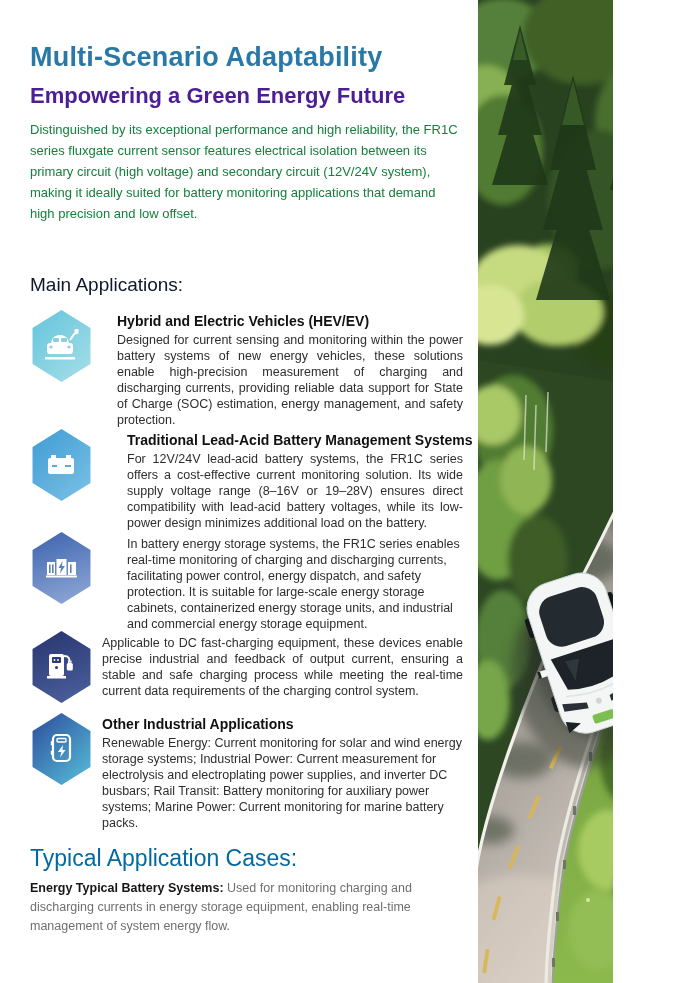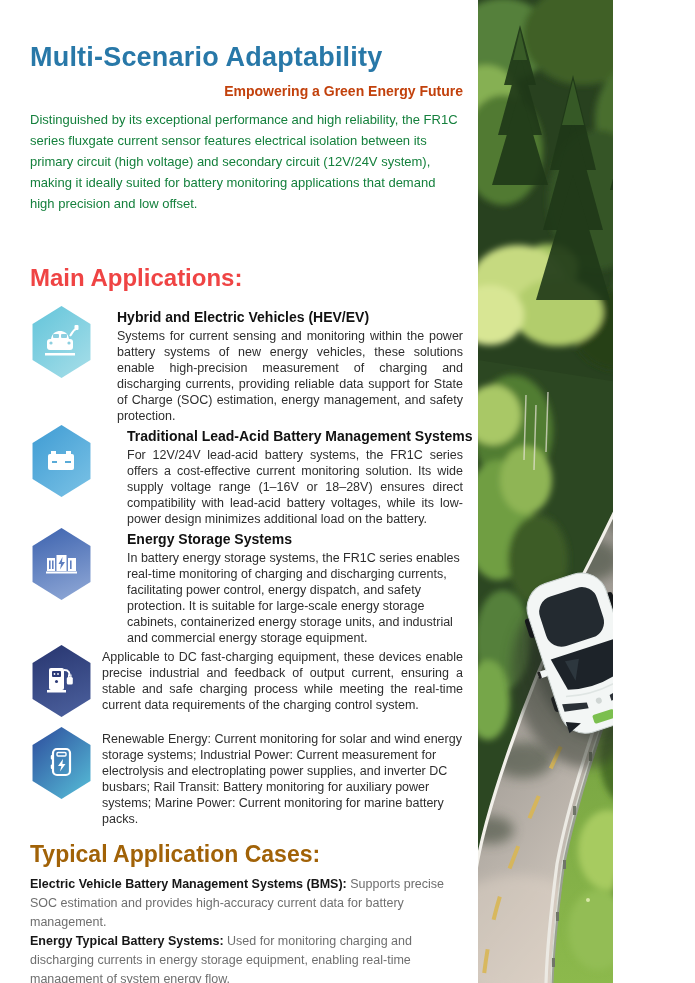--- a/index.html
+++ b/index.html
@@ -2,44 +2,44 @@
 <html><head>
 <meta charset="utf-8">
 <style>
   html,body { margin:0; padding:0; background:#ffffff; }
   body { width:695px; height:983px; font-family:"Liberation Sans", sans-serif; }
   .page { position:relative; width:613px; height:983px; background:#fff; overflow:hidden; }
 
   .content { position:absolute; left:30px; top:0; width:433px; }
 
   .title { margin:42px 0 0 0; font-size:27px; font-weight:bold; color:#2878a8; letter-spacing:.2px; }
-  .subtitle { margin:10px 0 0 0; font-size:14px; font-weight:bold; color:#c2410c;text-align:right; }
+  .subtitle { margin:10px 0 0 0; font-size:22px; font-weight:bold; color:#4c1d95; }
   .intro { margin:10px 0 0 0; font-size:13px; line-height:21px; color:#15803d; }
 
-  .apps-heading { margin:50px 0 0 0; font-size:24px; font-weight:bold; color:#ef4444; }
+  .apps-heading { margin:50px 0 0 0; font-size:19px; font-weight:normal; color:#0f172a; }
 
   .app-item { display:flex; gap:9px; align-items:flex-start; }
   .m16 { margin-top:16px;gap:24px; } .m3 { margin-top:3px;gap:34px; } .m1 { margin-top:1px; } .m12 { margin-top:12px; }
 
   .hex { width:63px; height:72px; flex:none; margin-top:-2px;
          clip-path:polygon(50% 0, 96% 25%, 96% 75%, 50% 100%, 4% 75%, 4% 25%);
          display:flex; align-items:center; justify-content:center; }
   .hex1 { background:linear-gradient(135deg,#62c4da,#a9dfe9); }
   .hex2 { background:linear-gradient(135deg,#3e9bd3,#7cc3e6); }
   .hex3 { background:linear-gradient(160deg,#3c62ae,#93abd8); }
   .hex4 { background:linear-gradient(160deg,#27356f,#4d629f); }
   .hex5 { background:linear-gradient(135deg,#2c4a9b,#58c2da); }
 
   .app-text { flex:1; min-width:0; }
   .app-title { font-size:14px; font-weight:bold; color:#111; line-height:18px; white-space:nowrap; }
   .app-body { margin-top:2px; font-size:12.5px; line-height:16px; color:#2e2e2e; }
   .justify { text-align:justify; }
 
   .typical { margin-top:14px; }
-  .typ-heading { font-size:23px; font-weight:bold; color:#a16207; margin:0; }
+  .typ-heading { font-size:23px; font-weight:normal; color:#0369a1; margin:0; }
   .typ-body { margin-top:7px; font-size:12.5px; line-height:19px; color:#6f6f6f; }
   .typ-body p { margin:0; }
   .lead { font-weight:bold; color:#161616; }
 
   .photo { position:absolute; left:478px; top:0; width:217px; height:983px; }
   .photo svg { display:block; width:217px; height:983px; }
 </style>
 </head>
 <body>
 
@@ -63,55 +63,54 @@
             <rect x="19" y="12" width="6" height="4" rx="1" fill="#8ccfe0"></rect>
             <circle cx="9" cy="21" r="1.6" fill="#8ccfe0"></circle>
             <circle cx="27" cy="21" r="1.6" fill="#8ccfe0"></circle>
             <rect x="3" y="31" width="30" height="2.5" fill="#fff"></rect>
             <path d="M28,14 C31,10 31,8 34,7" stroke="#fff" stroke-width="2" fill="none"></path>
             <rect x="32.5" y="3" width="4" height="5" rx="1" fill="#fff"></rect>
           </svg>
         </div>
         <div class="app-text">
           <div class="app-title">Hybrid and Electric Vehicles (HEV/EV)</div>
-          <div class="app-body justify">Systems for current sensing and monitoring within the power battery systems of new energy vehicles, these solutions enable high-precision measurement of charging and discharging currents, providing reliable data support for State of Charge (SOC) estimation, energy management, and safety protection.</div>
+          <div class="app-body justify">Designed for current sensing and monitoring within the power battery systems of new energy vehicles, these solutions enable high-precision measurement of charging and discharging currents, providing reliable data support for State of Charge (SOC) estimation, energy management, and safety protection.</div>
         </div>
       </div>
 
       <div class="app-item m3">
         <div class="hex hex2">
           <svg width="40" height="40" viewBox="0 0 40 40" aria-hidden="true">
             <rect x="9" y="10" width="5" height="4" fill="#fff"></rect>
             <rect x="24" y="10" width="5" height="4" fill="#fff"></rect>
             <rect x="6" y="13" width="26" height="16" rx="2" fill="#fff"></rect>
             <rect x="10" y="20" width="5" height="2" fill="#59abd8"></rect>
             <rect x="23" y="20" width="6" height="2" fill="#59abd8"></rect>
           </svg>
         </div>
         <div class="app-text">
           <div class="app-title">Traditional Lead-Acid Battery Management Systems</div>
-          <div class="app-body justify">For 12V/24V lead-acid battery systems, the FR1C series offers a cost-effective current monitoring solution. Its wide supply voltage range (1–16V or 18–28V) ensures direct compatibility with lead-acid battery voltages, while its low-power design minimizes additional load on the battery.</div>
+          <div class="app-body justify">For 12V/24V lead-acid battery systems, the FR1C series offers a cost-effective current monitoring solution. Its wide supply voltage range (8–16V or 19–28V) ensures direct compatibility with lead-acid battery voltages, while its low-power design minimizes additional load on the battery.</div>
         </div>
       </div>
 
       <div class="app-item m3">
         <div class="hex hex3">
           <svg width="40" height="40" viewBox="0 0 40 40" aria-hidden="true">
             <rect x="5" y="14" width="8" height="13" fill="#fff"></rect>
             <rect x="14.5" y="11" width="10" height="16" fill="#fff"></rect>
             <rect x="26" y="14" width="8" height="13" fill="#fff"></rect>
             <rect x="7" y="16.5" width="1.6" height="8.5" fill="#5f7fc0"></rect>
             <rect x="10" y="16.5" width="1.6" height="8.5" fill="#5f7fc0"></rect>
             <rect x="28" y="16.5" width="1.6" height="8.5" fill="#5f7fc0"></rect>
             <polygon points="20.5,13 16.5,20 19,20 18,25.5 23,18 20,18" fill="#5f7fc0"></polygon>
             <rect x="4" y="27.5" width="31" height="2" fill="#fff"></rect>
           </svg>
         </div>
         <div class="app-text">
-          <div class="app-title">Energy Storage Systems</div>
           <div class="app-body">In battery energy storage systems, the FR1C series enables real-time monitoring of charging and discharging currents, facilitating power control, energy dispatch, and safety protection. It is suitable for large-scale energy storage cabinets, containerized energy storage units, and industrial and commercial energy storage equipment.</div>
         </div>
       </div>
 
       <div class="app-item m1">
         <div class="hex hex4">
           <svg width="40" height="40" viewBox="0 0 40 40" aria-hidden="true">
             <rect x="7" y="7" width="15" height="22" rx="2" fill="#fff"></rect>
             <rect x="10" y="10" width="9" height="6" rx="1" fill="#2c3a76"></rect>
             <circle cx="12.5" cy="13" r="0.9" fill="#fff"></circle>
@@ -133,29 +132,29 @@
         <div class="hex hex5">
           <svg width="40" height="40" viewBox="0 0 40 40" aria-hidden="true">
             <rect x="11" y="6" width="17" height="26" rx="4" fill="none" stroke="#fff" stroke-width="2.2"></rect>
             <rect x="15" y="9.5" width="9" height="3.5" rx="1" fill="none" stroke="#fff" stroke-width="1.4"></rect>
             <polygon points="21,16 16,23 19.4,23 18,28.5 23.5,21 20.4,21" fill="#fff"></polygon>
             <rect x="8.8" y="12" width="2.2" height="4.5" rx="1" fill="#fff"></rect>
             <rect x="8.8" y="21.5" width="2.2" height="4.5" rx="1" fill="#fff"></rect>
           </svg>
         </div>
         <div class="app-text">
+          <div class="app-title">Other Industrial Applications</div>
           <div class="app-body">Renewable Energy: Current monitoring for solar and wind energy storage systems; Industrial Power: Current measurement for electrolysis and electroplating power supplies, and inverter DC busbars; Rail Transit: Battery monitoring for auxiliary power systems; Marine Power: Current monitoring for marine battery packs.</div>
         </div>
       </div>
     </div>
 
     <div class="typical">
       <h2 class="typ-heading">Typical Application Cases:</h2>
       <div class="typ-body">
-        <p><span class="lead">Electric Vehicle Battery Management Systems (BMS):</span><span> Supports precise SOC estimation and provides high-accuracy current data for battery management.</span></p>
         <p><span class="lead">Energy Typical Battery Systems:</span><span> Used for monitoring charging and discharging currents in energy storage equipment, enabling real-time management of system energy flow.</span></p>
 
       </div>
     </div>
 
   </div>
 
   <div class="photo">
     <svg viewBox="0 0 217 983" preserveAspectRatio="none">
       <defs>

